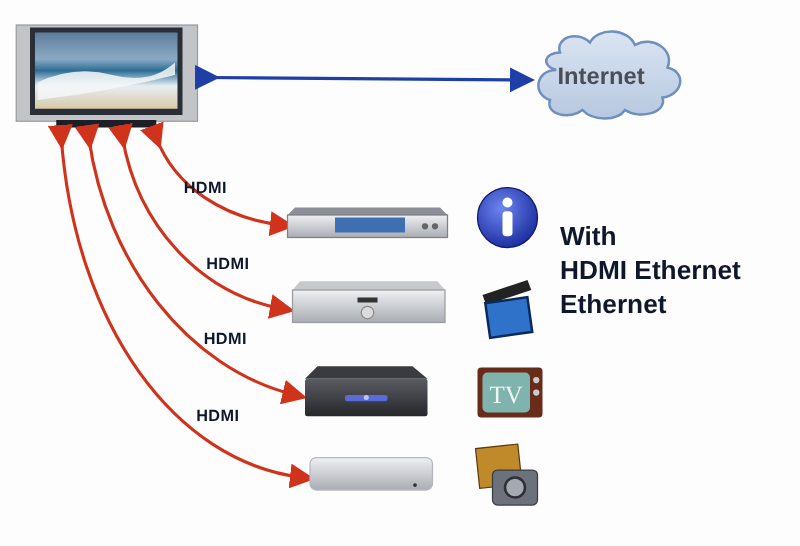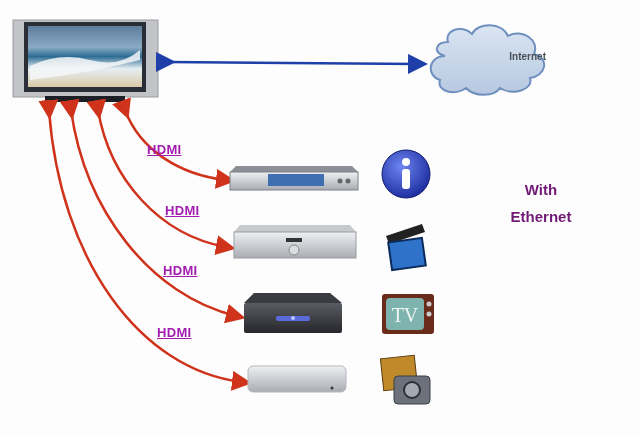--- a/index.html
+++ b/index.html
@@ -1,20 +1,20 @@
 <!DOCTYPE html>
 <html><head>
 <meta charset="utf-8">
 <style>
   html, body { margin:0; padding:0; }
   body { width:640px; height:437px; background:#fdfdfd; position:relative; overflow:hidden; font-family:"Liberation Sans", sans-serif; }
   svg.layer { position:absolute; left:0; top:0; }
-  .hdmi-label { position:absolute; font-weight:bold; font-size:13px; color:#a21caf; letter-spacing:0.3px;text-decoration:underline; }
-  .cloud-label { position:absolute; left:446px; top:51px; width:100px; text-align:right; font-weight:bold; font-size:10px; color:#4a4f57; }
-  .hec { position:absolute; left:448px; top:176px; width:186px; text-align:center; font-weight:bold; font-size:15px; line-height:27px; color:#701a75; }
+  .hdmi-label { position:absolute; font-weight:bold; font-size:13px; color:#0f172a; letter-spacing:0.3px; }
+  .cloud-label { position:absolute; left:446px; top:51px; width:100px; text-align:left; font-weight:bold; font-size:19px; color:#4a4f57; }
+  .hec { position:absolute; left:448px; top:176px; width:186px; font-weight:bold; font-size:21px; line-height:27px; color:#0f172a; }
 </style>
 </head>
 <body>
 
 <svg class="layer" width="640" height="437" viewBox="0 0 640 437">
   <defs>
     <marker id="redHead" markerWidth="8" markerHeight="8" refX="4" refY="4" orient="auto">
       <path d="M0,0 L8,4 L0,8 Z" fill="#d0331c"></path>
     </marker>
     <marker id="blueHead" markerWidth="8" markerHeight="8" refX="4" refY="4" orient="auto">
@@ -119,14 +119,15 @@
 
 <div class="cloud-label">Internet</div>
 
 <div class="hdmi-label" style="left:147px;top:142px;">HDMI</div>
 <div class="hdmi-label" style="left:165px;top:203px;">HDMI</div>
 <div class="hdmi-label" style="left:163px;top:263px;">HDMI</div>
 <div class="hdmi-label" style="left:157px;top:325px;">HDMI</div>
 
 <div class="hec">
   <div>With</div>
+  <div>HDMI Ethernet</div>
   <div>Ethernet</div>
 </div>
 
 </body></html>

